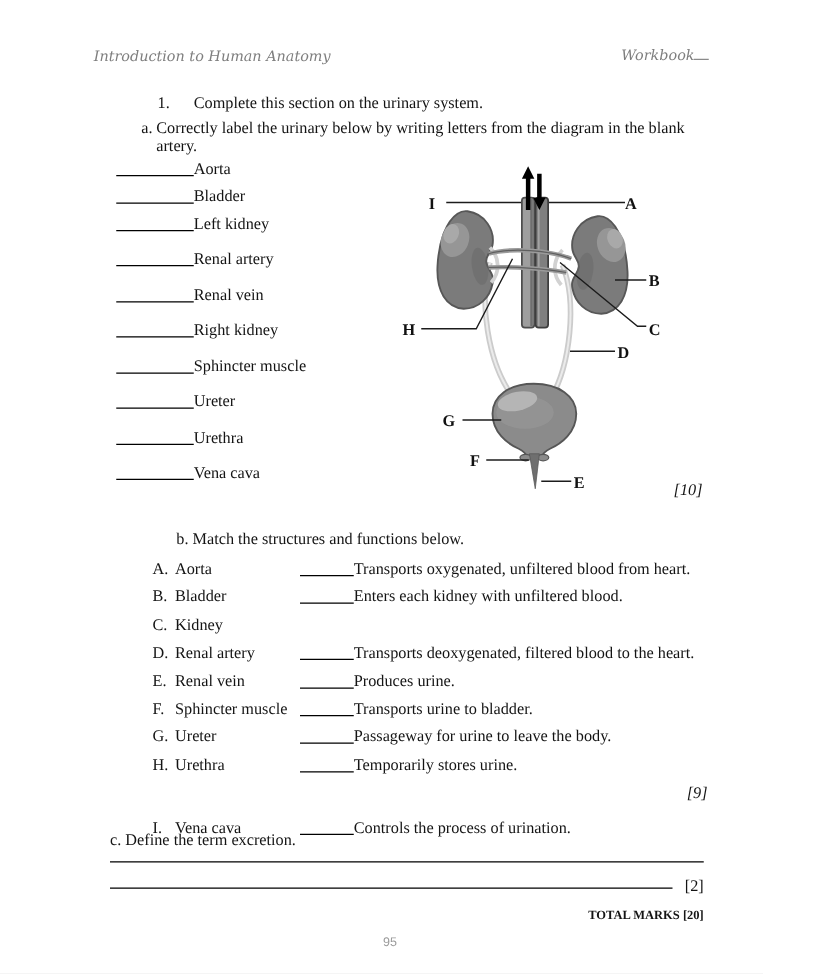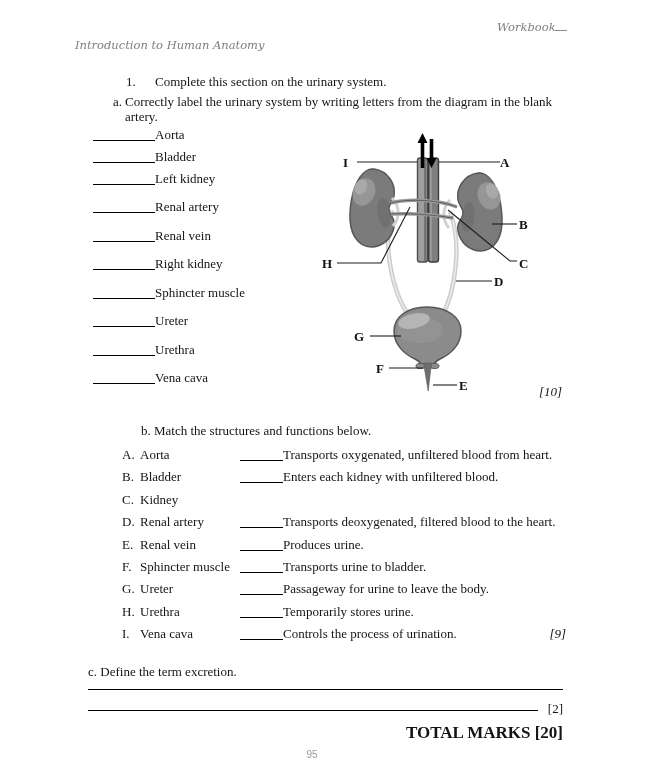--- a/index.html
+++ b/index.html
@@ -19,35 +19,35 @@
   .blank{display:inline-block;border-bottom:1.3px solid #000;height:12px;vertical-align:-2px;}
   .a-blank{width:62px;}
   .b-blank{width:43px;}
   .a-row{position:absolute;left:93px;white-space:nowrap;}
   .b-row{position:absolute;left:122px;white-space:nowrap;width:445px;}
   .b-letter{display:inline-block;width:18px;}
   .b-match{position:absolute;left:118px;top:0;white-space:nowrap;}
   .marks{width:66px;text-align:right;font-style:italic;}
   
   .c-line{border-bottom:1.4px solid #000;height:14px;}
-  .total{font-weight:bold;font-size:17px;text-align:right;width:200px;}
+  .total{font-weight:bold;font-size:10px;text-align:right;width:200px;}
   .pagenum{font-family:"Liberation Sans",sans-serif;font-size:10px;color:#9a9a9a;text-align:center;width:44px;}
   svg text{font-family:"Liberation Serif","DejaVu Serif",serif;font-weight:700;font-size:13px;fill:#111;}
 </style>
 </head>
 <body>
 
 <div class="page">
 
   <div class="abs hdr" style="left:75px;top:38px;">Introduction to Human Anatomy</div>
-  <div class="abs hdr" style="left:497px;top:20px;text-align:right;"><span>Workbook</span><span class="flourish"></span></div>
+  <div class="abs hdr" style="left:497px;top:37px;text-align:right;"><span>Workbook</span><span class="flourish"></span></div>
 
   <div class="abs" style="left:86px;top:74px;margin-left:40px;"><span class="qnum">1.</span><span>Complete this section on the urinary system.</span></div>
 
-  <div class="abs" style="left:113px;top:94px;"><span class="alabel">a.</span><span>Correctly label the urinary system by writing letters from the diagram in the blank</span><br><span style="margin-left:12px;">artery.</span></div>
+  <div class="abs" style="left:113px;top:94px;"><span class="alabel">a.</span><span>Correctly label the urinary below by writing letters from the diagram in the blank</span><br><span style="margin-left:12px;">artery.</span></div>
 
   <div class="a-row" style="top:127px;"><span class="blank a-blank"></span><span>Aorta</span></div>
   <div class="a-row" style="top:149px;"><span class="blank a-blank"></span><span>Bladder</span></div>
   <div class="a-row" style="top:171px;"><span class="blank a-blank"></span><span>Left kidney</span></div>
   <div class="a-row" style="top:199px;"><span class="blank a-blank"></span><span>Renal artery</span></div>
   <div class="a-row" style="top:228px;"><span class="blank a-blank"></span><span>Renal vein</span></div>
   <div class="a-row" style="top:256px;"><span class="blank a-blank"></span><span>Right kidney</span></div>
   <div class="a-row" style="top:285px;"><span class="blank a-blank"></span><span>Sphincter muscle</span></div>
   <div class="a-row" style="top:313px;"><span class="blank a-blank"></span><span>Ureter</span></div>
   <div class="a-row" style="top:342px;"><span class="blank a-blank"></span><span>Urethra</span></div>
@@ -120,21 +120,21 @@
   <div class="abs" style="left:97px;top:423px;margin-left:44px;"><span>b.</span> <span>Match the structures and functions below.</span></div>
 
   <div class="b-row" style="top:469px;"><span class="b-letter">B.</span><span>Bladder</span><span class="b-match"><span class="blank b-blank"></span><span>Enters each kidney with unfiltered blood.</span></span></div>
   <div class="b-row" style="top:447px;"><span class="b-letter">A.</span><span>Aorta</span><span class="b-match"><span class="blank b-blank"></span><span>Transports oxygenated, unfiltered blood from heart.</span></span></div>
   <div class="b-row" style="top:492px;"><span class="b-letter">C.</span><span>Kidney</span></div>
   <div class="b-row" style="top:514px;"><span class="b-letter">D.</span><span>Renal artery</span><span class="b-match"><span class="blank b-blank"></span><span>Transports deoxygenated, filtered blood to the heart.</span></span></div>
   <div class="b-row" style="top:537px;"><span class="b-letter">E.</span><span>Renal vein</span><span class="b-match"><span class="blank b-blank"></span><span>Produces urine.</span></span></div>
   <div class="b-row" style="top:559px;"><span class="b-letter">F.</span><span>Sphincter muscle</span><span class="b-match"><span class="blank b-blank"></span><span>Transports urine to bladder.</span></span></div>
   <div class="b-row" style="top:581px;"><span class="b-letter">G.</span><span>Ureter</span><span class="b-match"><span class="blank b-blank"></span><span>Passageway for urine to leave the body.</span></span></div>
   <div class="b-row" style="top:604px;"><span class="b-letter">H.</span><span>Urethra</span><span class="b-match"><span class="blank b-blank"></span><span>Temporarily stores urine.</span></span></div>
-  <div class="b-row" style="top:626px;"><span class="b-letter">I.</span><span>Vena cava</span><span class="b-match"><span class="blank b-blank"></span><span>Controls the process of urination.</span></span></div>
+  <div class="b-row" style="top:654px;"><span class="b-letter">I.</span><span>Vena cava</span><span class="b-match"><span class="blank b-blank"></span><span>Controls the process of urination.</span></span></div>
 
   <div class="abs marks" style="left:500px;top:626px;">[9]</div>
 
   <div class="abs" style="left:88px;top:664px;"><span>c.</span> <span>Define the term excretion.</span></div>
   <div class="abs c-line" style="left:88px;top:675px;width:475px;"></div>
   <div class="abs c-line" style="left:88px;top:696px;width:450px;"></div>
   <div class="abs" style="left:501px;top:701px;width:62px;text-align:right;">[2]</div>
 
   <div class="abs total" style="left:363px;top:725px;">TOTAL MARKS [20]</div>
   <div class="abs pagenum" style="left:290px;top:747px;">95</div>

